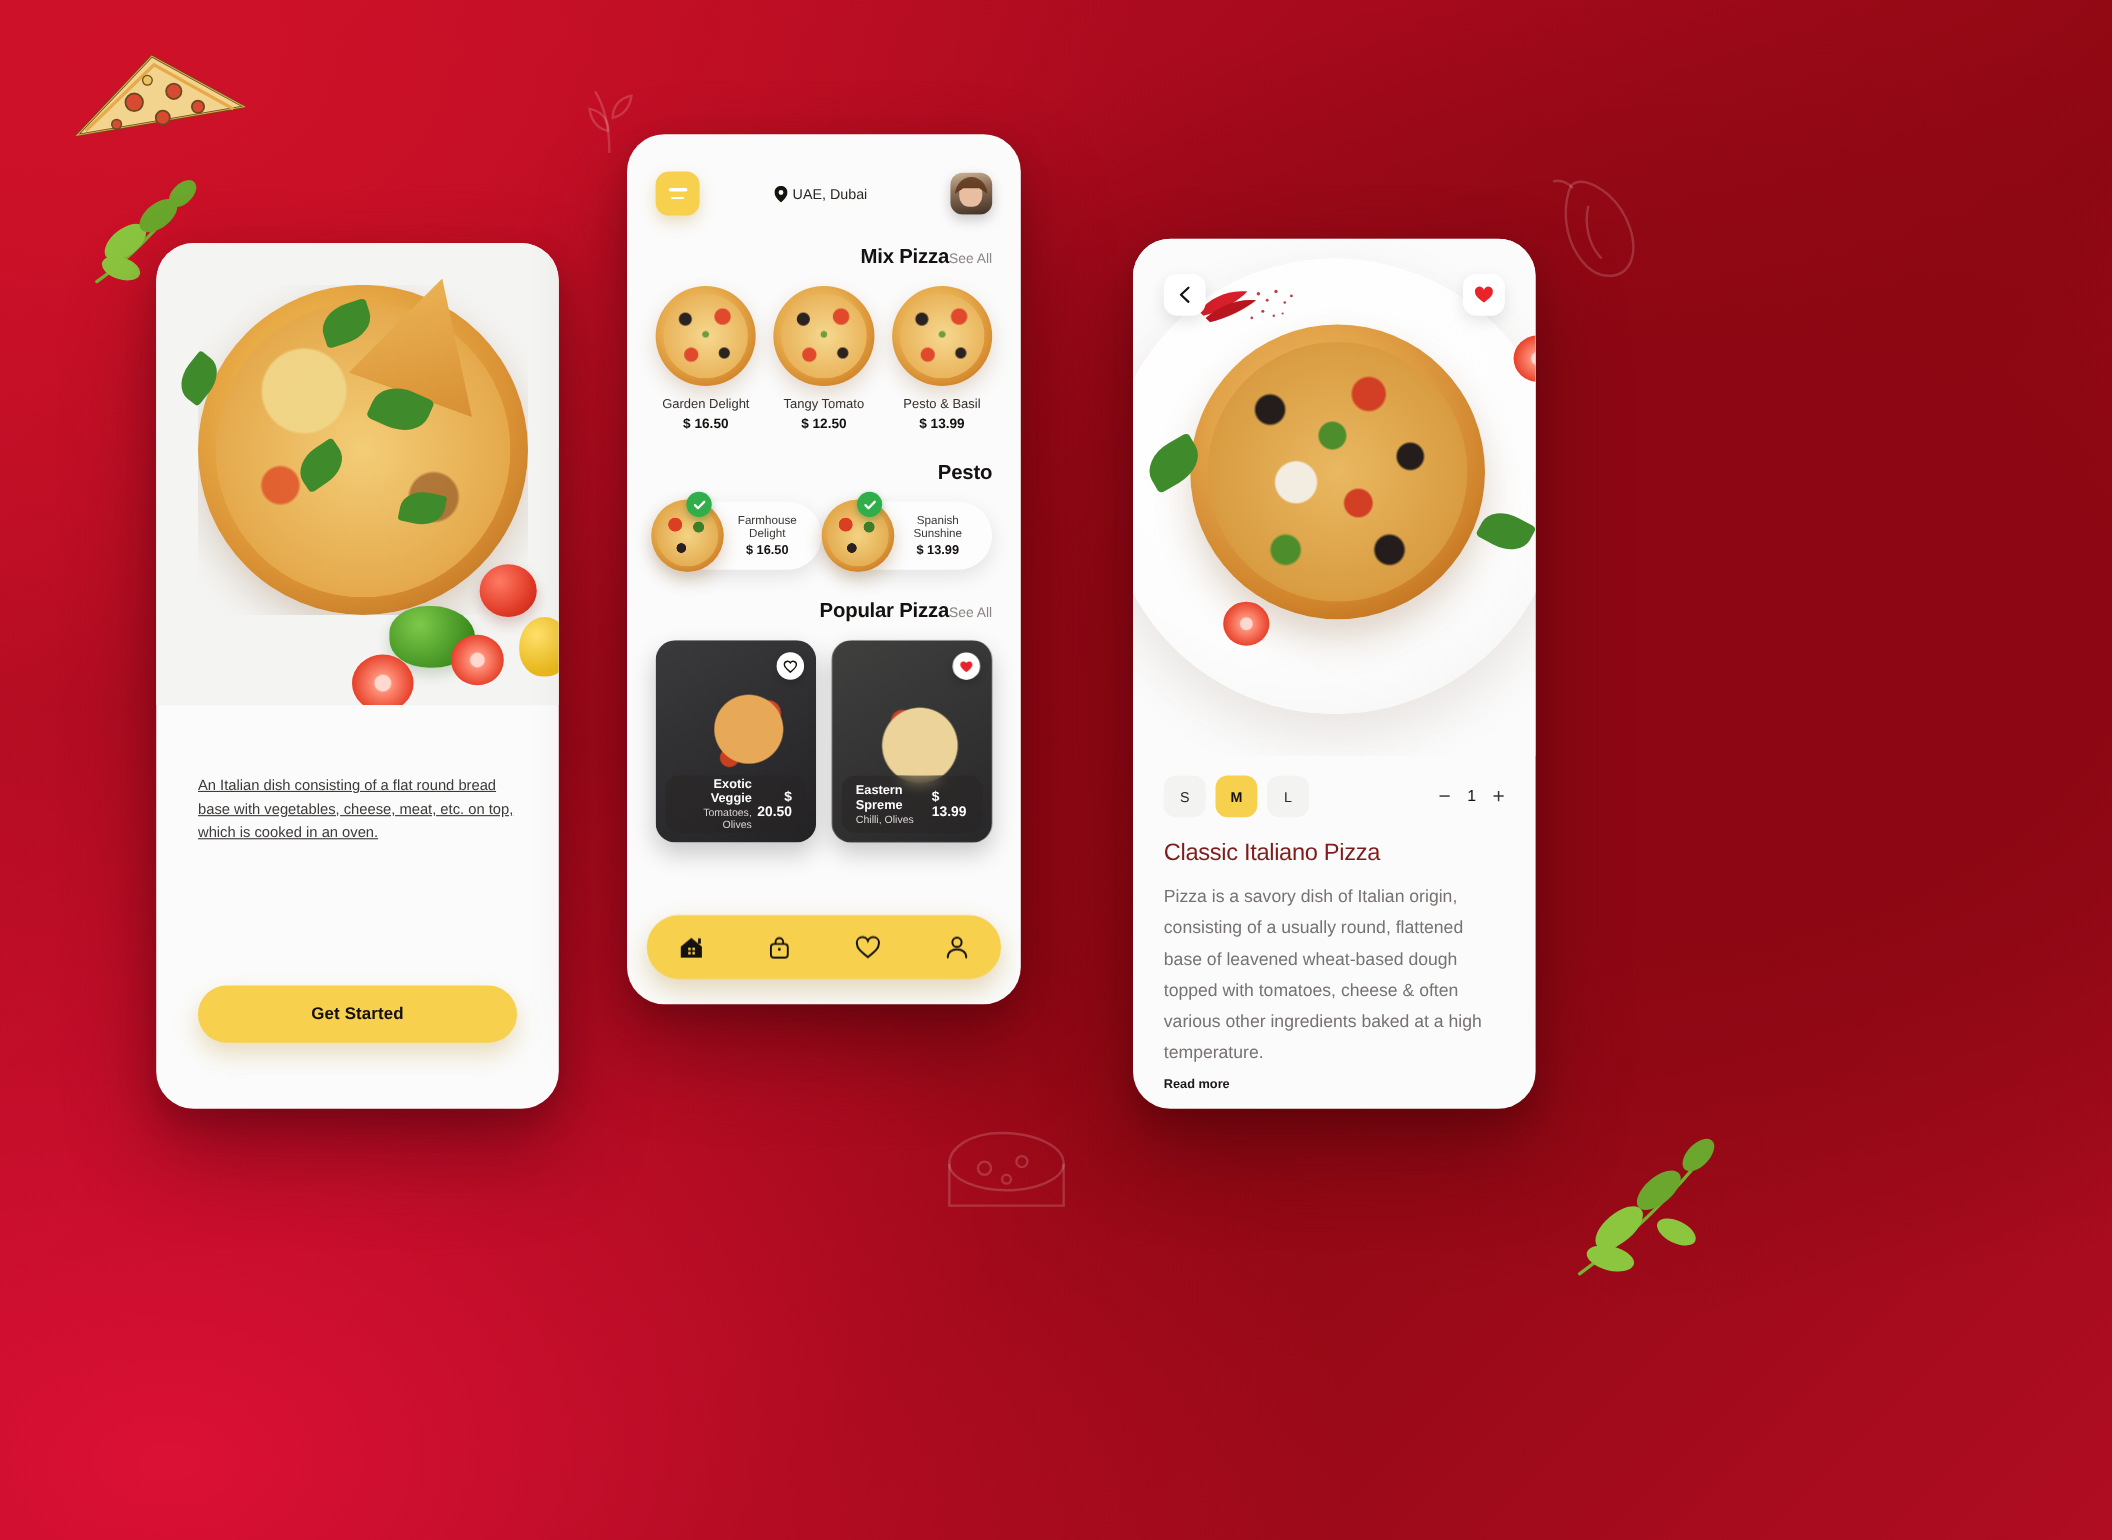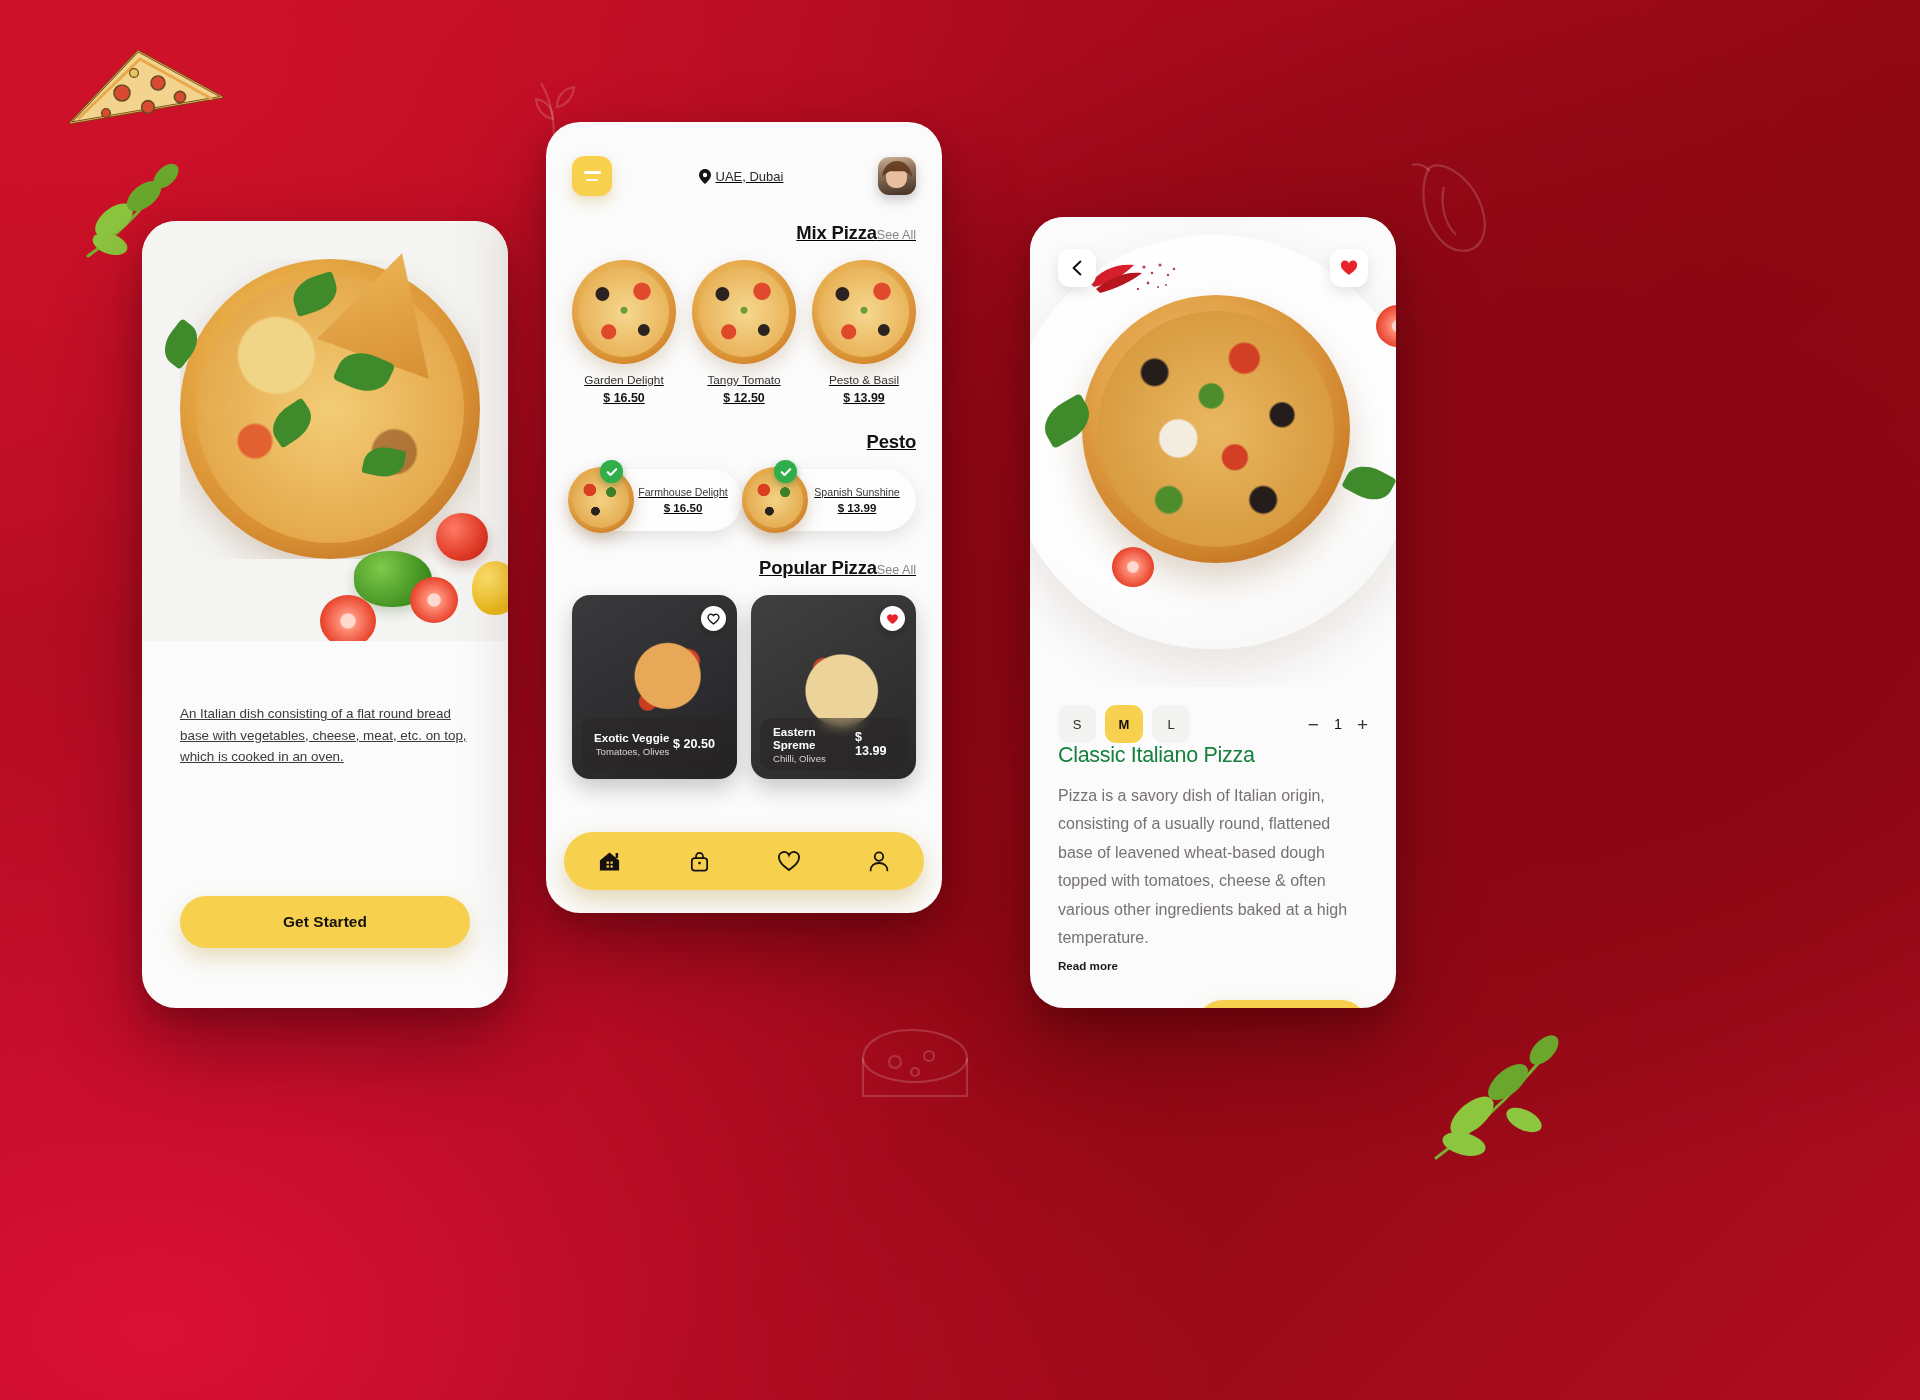--- a/index.html
+++ b/index.html
@@ -27,21 +27,21 @@
 
   
   .phone {
     position:absolute;
     background:#fbfbfb;
     border-radius:34px;
     box-shadow:0 40px 80px rgba(60,0,6,.42), 0 12px 26px rgba(60,0,6,.26);
     overflow:hidden;
   }
   #phone-left   { left:142px; top:221px;  width:366px; height:787px; }
-  #phone-center { left:546px; top:122px;  width:396px; height:791px;text-decoration:underline; }
+  #phone-center { left:570px; top:122px;  width:358px; height:791px; }
   #phone-right  { left:1030px; top:217px; width:366px; height:791px; }
 
   
   .hero-img { position:relative; width:100%; height:420px; background:#f4f4f2; overflow:hidden; }
   .hero-pizza {
     position:absolute; left:38px; top:38px; width:300px; height:300px;
     border-radius:50%;
     background:
       radial-gradient(circle at 42% 38%, #f0c269 0%, #e8ab46 38%, #d88f33 64%, #c57a27 80%, #b9691d 100%);
     box-shadow:0 14px 34px rgba(120,70,20,.22);
@@ -230,21 +230,21 @@
   .sizes { display:flex; gap:9px; }
   .size-chip {
     width:38px; height:38px; border-radius:11px; background:#f3f3f2; border:none; cursor:pointer;
     font-family:inherit; font-size:13px; color:#2d2a27; display:flex; align-items:center; justify-content:center;
   }
   .size-chip.active { background:#f7d04e; color:#14110f; font-weight:600; }
   .qty { display:flex; align-items:center; gap:14px; }
   .qty-btn { background:none; border:none; font-family:inherit; font-size:19px; color:#3a3734; cursor:pointer; line-height:1; }
   .qty-val { font-size:14.4px; color:#14110f; min-width:10px; text-align:center; }
 
-  .d-title { font-size:21.5px; font-weight:500; color:#15803d; letter-spacing:-.3px; }
+  .d-title { margin-top:20px; font-size:21.5px; font-weight:500; color:#7f1d1d; letter-spacing:-.3px; }
   .d-desc { margin-top:14px; font-size:16px; line-height:1.78; color:#777270; }
   .read-more { margin-top:6px; font-size:11.6px; font-weight:700; color:#1b1917; cursor:pointer; display:inline-block; }
 
   .buy-row { display:flex; align-items:center; justify-content:space-between; margin-top:26px; }
   .d-price { font-size:24px; font-weight:500; color:#131110; letter-spacing:-.3px; }
   .btn-checkout {
     width:172px; height:54px; border:none; border-radius:27px; background:#f7d04e;
     font-family:inherit; font-size:15px; color:#191613; cursor:pointer;
     box-shadow:0 10px 22px rgba(180,140,20,.28);
   }

